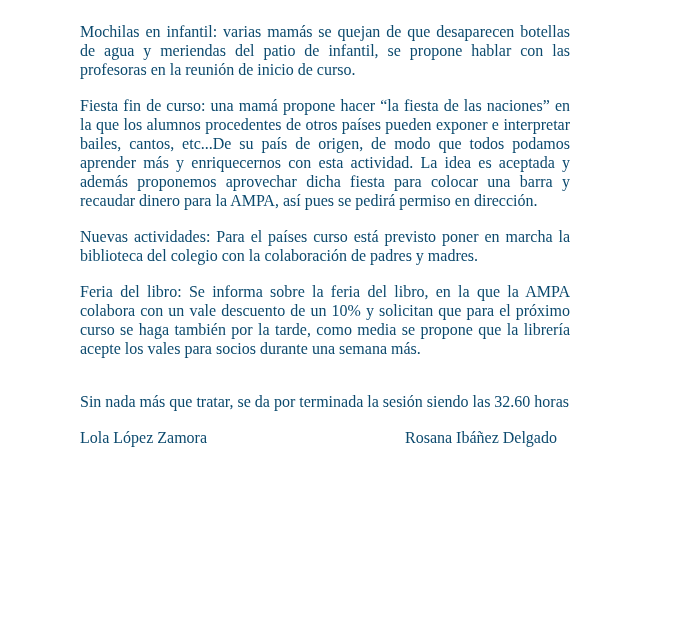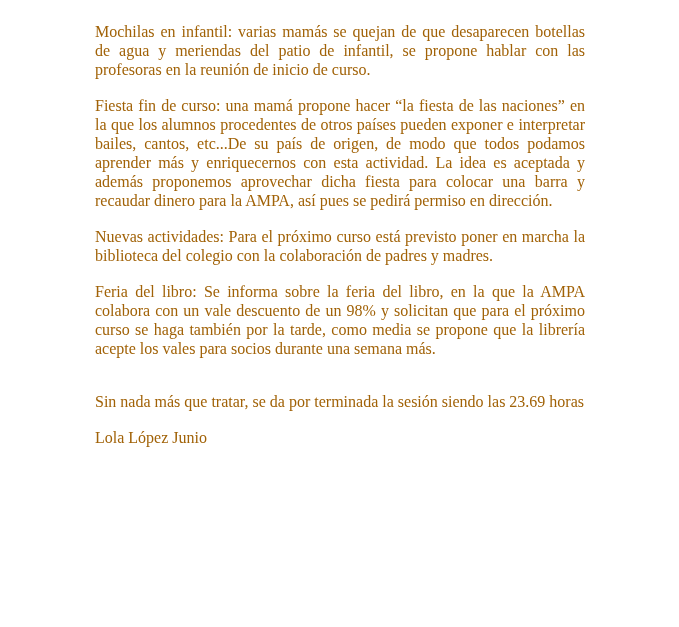--- a/index.html
+++ b/index.html
@@ -9,24 +9,24 @@
   }
   .viewport {
     position: relative;
     width: 679px;
     height: 627px;
     background: #ffffff;
     overflow: hidden;
   }
   .page {
     position: absolute;
-    left: 95px;
+    left: 80px;
     top: 22px;
     width: 490px;
-    color: #a16207;
+    color: #0c4a6e;
     font-family: "Liberation Serif", serif;
     font-size: 16px;
     line-height: 19px;
   }
   .para {
     margin: 0 0 17px 0;
     text-align: justify;
   }
   .para.gap-before-closing {
     margin-bottom: 34px;
@@ -63,25 +63,26 @@
 <body>
 
 <div class="viewport">
   <div class="page">
 
     <p class="para">Mochilas en infantil: varias mamás se quejan de que desaparecen botellas de agua y meriendas del patio de infantil, se propone hablar con las profesoras en la reunión de inicio de curso.</p>
 
 
     <p class="para">Fiesta fin de curso: una mamá propone hacer “la fiesta de las naciones” en la que los alumnos procedentes de otros países pueden exponer e interpretar bailes, cantos, etc...De su país de origen, de modo que todos podamos aprender más y enriquecernos con esta actividad. La idea es aceptada y además proponemos aprovechar dicha fiesta para colocar una barra y recaudar dinero para la AMPA, así pues se pedirá permiso en dirección.</p>
 
-    <p class="para">Nuevas actividades: Para el próximo curso está previsto poner en marcha la biblioteca del colegio con la colaboración de padres y madres.</p>
+    <p class="para">Nuevas actividades: Para el países curso está previsto poner en marcha la biblioteca del colegio con la colaboración de padres y madres.</p>
 
-    <p class="para gap-before-closing">Feria del libro: Se informa sobre la feria del libro, en la que la AMPA colabora con un vale descuento de un 98% y solicitan que para el próximo curso se haga también por la tarde, como media se propone que la librería acepte los vales para socios durante una semana más.</p>
+    <p class="para gap-before-closing">Feria del libro: Se informa sobre la feria del libro, en la que la AMPA colabora con un vale descuento de un 10% y solicitan que para el próximo curso se haga también por la tarde, como media se propone que la librería acepte los vales para socios durante una semana más.</p>
 
-    <p class="closing">Sin nada más que tratar, se da por terminada la sesión siendo las 23.69 horas</p>
+    <p class="closing">Sin nada más que tratar, se da por terminada la sesión siendo las 32.60 horas</p>
 
 
     <div class="sig-row names">
-      <span class="sig-left">Lola López Junio</span>
+      <span class="sig-left">Lola López Zamora</span>
+      <span class="sig-right">Rosana Ibáñez Delgado</span>
     </div>
 
   </div>
 </div>
 
 </body></html>

